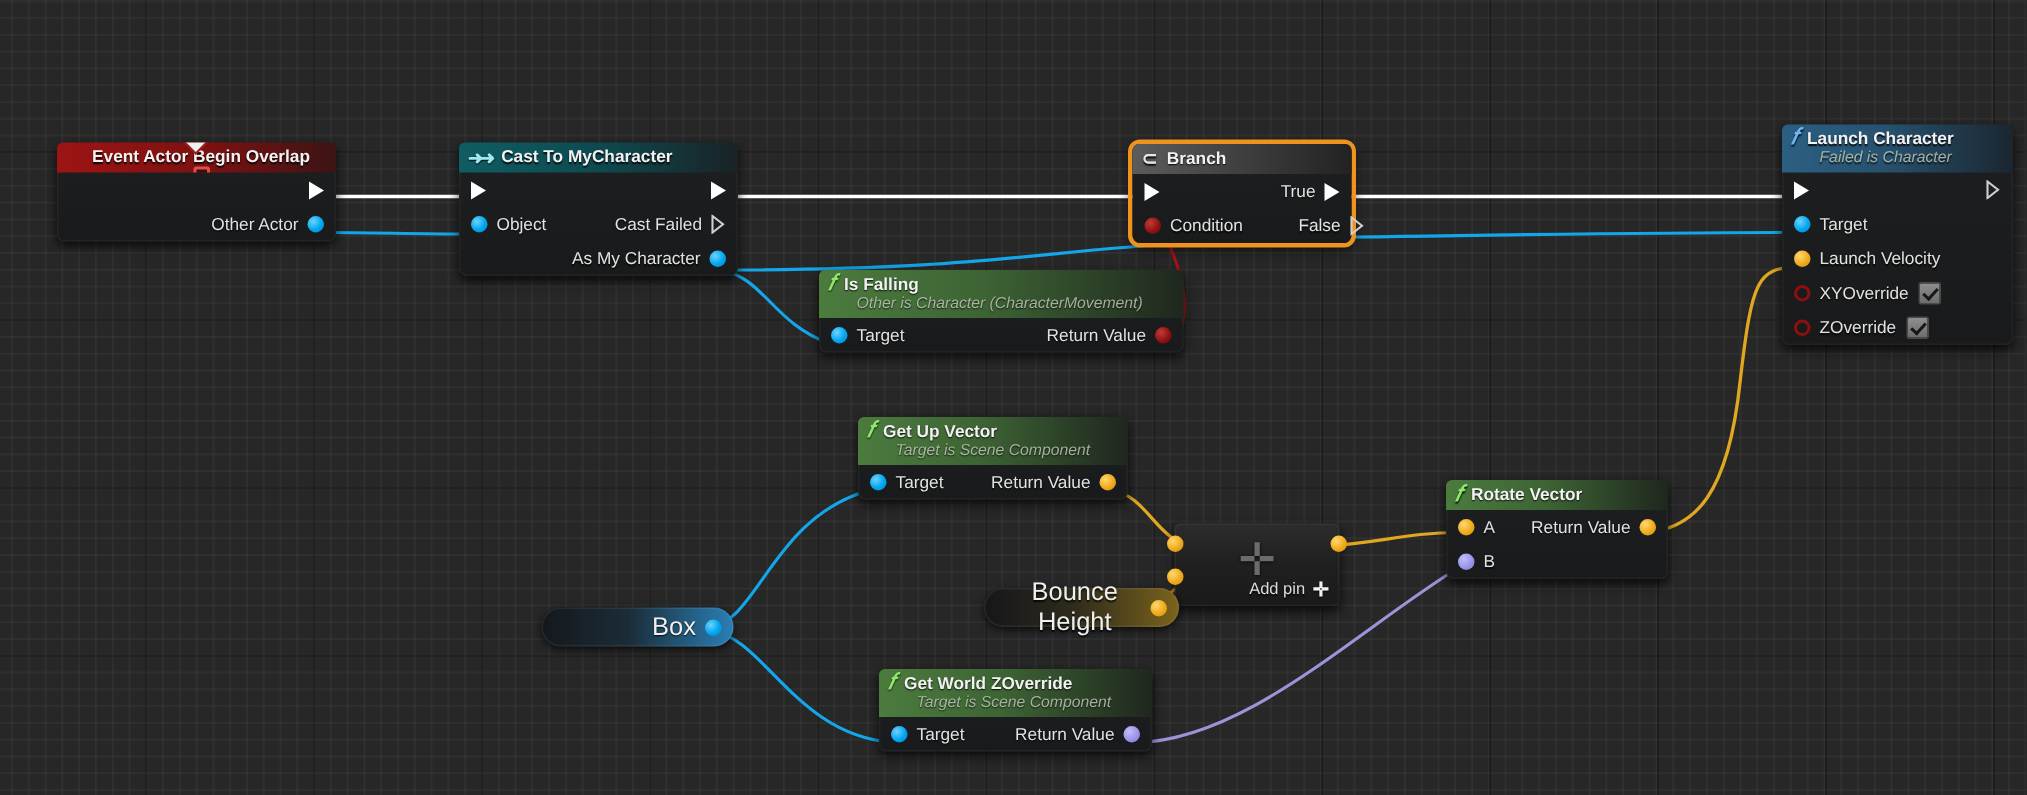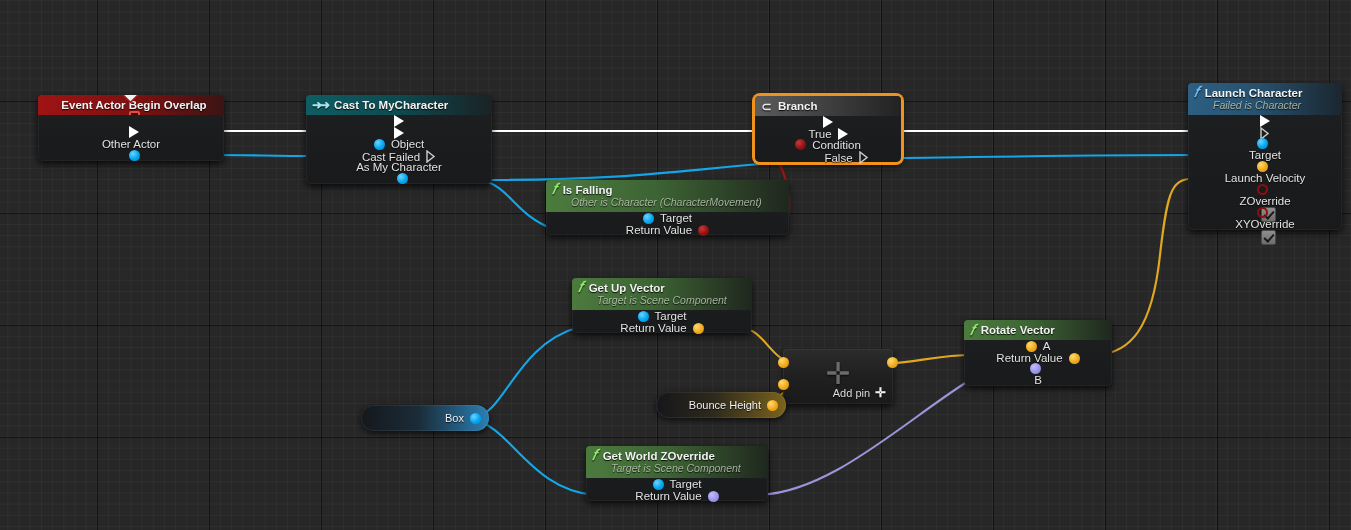--- a/index.html
+++ b/index.html
@@ -75,21 +75,20 @@
   .body { position: relative; }
   .row {
     position: relative;
     display: flex;
     align-items: center;
     height: 23px;
     padding: 0 8px;
     font-size: 11.5px;
     color: #e2e2e2;
     text-shadow: 0 1px 1px rgba(0,0,0,.85);
-    flex-direction: column;
   }
   .row .lbl { white-space: nowrap; }
   .row.left  { justify-content: flex-start; }
   .row.right { justify-content: flex-end; }
   .row.split { justify-content: space-between; }
 
   
   .pin { width: 11px; height: 11px; border-radius: 50%; flex: none; }
   .pin.obj  { background: radial-gradient(circle at 35% 33%, #6fd2ff 0%, #00a6ef 55%, #0089cb 100%); }
   .pin.bool { background: radial-gradient(circle at 35% 33%, #c23a3a 0%, #8d0f0f 60%, #6d0a0a 100%); }
@@ -163,24 +162,25 @@
 
   
   .pill {
     position: absolute;
     height: 26px;
     border-radius: 13px;
     display: flex;
     align-items: center;
     justify-content: flex-end;
     padding: 0 8px 0 16px;
-    font-size: 11px;
+    font-size: 17px;
     color: #f0f0f0;
     text-shadow: 0 1px 1px rgba(0,0,0,.85);
     box-shadow: 0 2px 6px rgba(0,0,0,.7), inset 0 0 0 1px rgba(255,255,255,.07);
+    text-align: center;
   }
   .pill.blue  { background: linear-gradient(to right, #14181c 0%, #1b2c38 45%, #2a7fb5 100%); }
   .pill.yellow{ background: linear-gradient(to right, #16161a 0%, #2e2a1c 45%, #7a631c 100%); }
 
   .compact {
     position: absolute;
     border-radius: 4px;
     background: linear-gradient(to bottom, #2c2c2c 0%, #202020 48%, #1a1a1a 100%);
     box-shadow: 0 3px 7px rgba(0,0,0,.75), inset 0 0 0 1px rgba(255,255,255,.05);
   }
@@ -354,26 +354,26 @@
       <div class="row left">
         <span class="pin obj pin-left"></span>
         <span class="lbl">Target</span>
       </div>
       <div class="row left">
         <span class="pin vec pin-left"></span>
         <span class="lbl">Launch Velocity</span>
       </div>
       <div class="row left">
         <span class="pin boolhollow pin-left"></span>
-        <span class="lbl">ZOverride</span>
+        <span class="lbl">XYOverride</span>
         <span class="checkbox"></span>
       </div>
       <div class="row left">
         <span class="pin boolhollow pin-left"></span>
-        <span class="lbl">XYOverride</span>
+        <span class="lbl">ZOverride</span>
         <span class="checkbox"></span>
       </div>
     </div>
   </div>
 
   <div class="node" style="left:546px; top:180px; width:243px;">
     <div class="title t-purefn two-line">
       <div class="title-row">
         <span class="fx">𝑓</span>
         <span>Is Falling</span>

